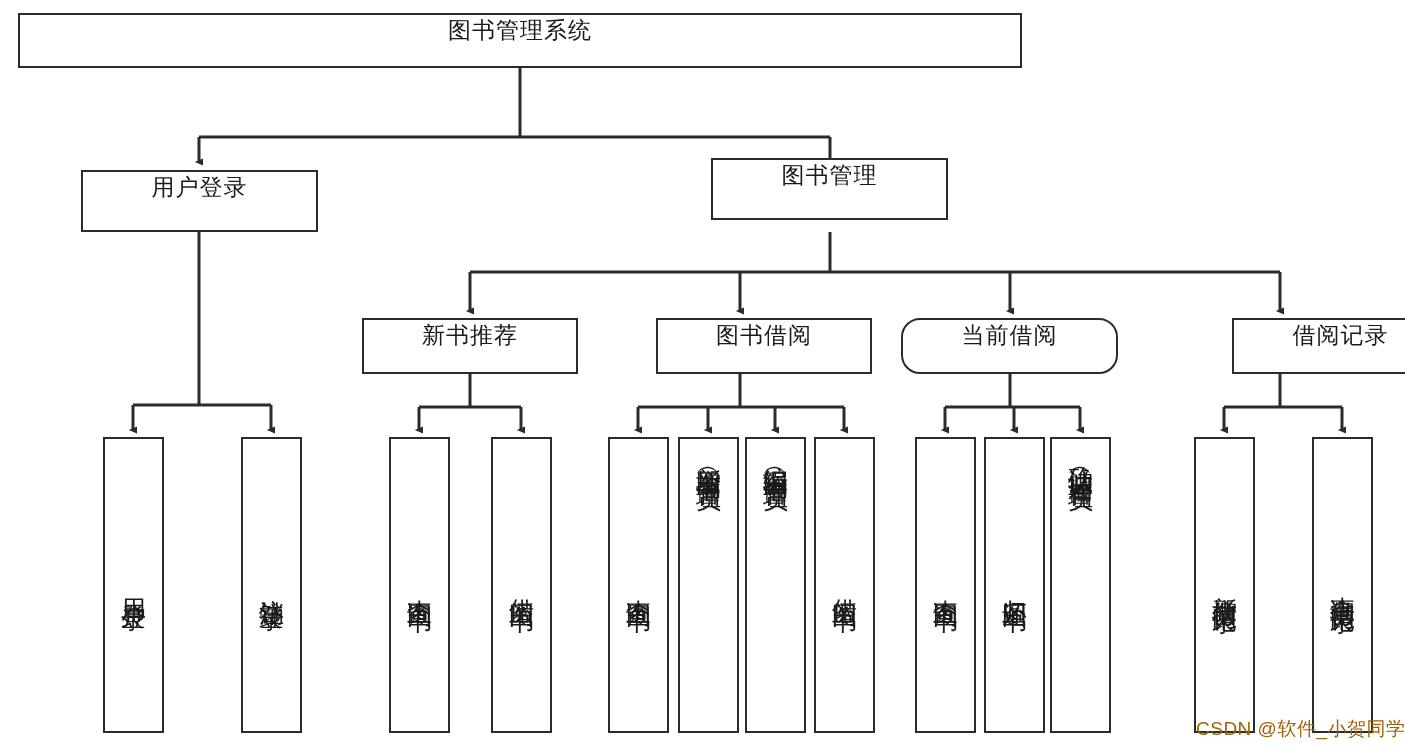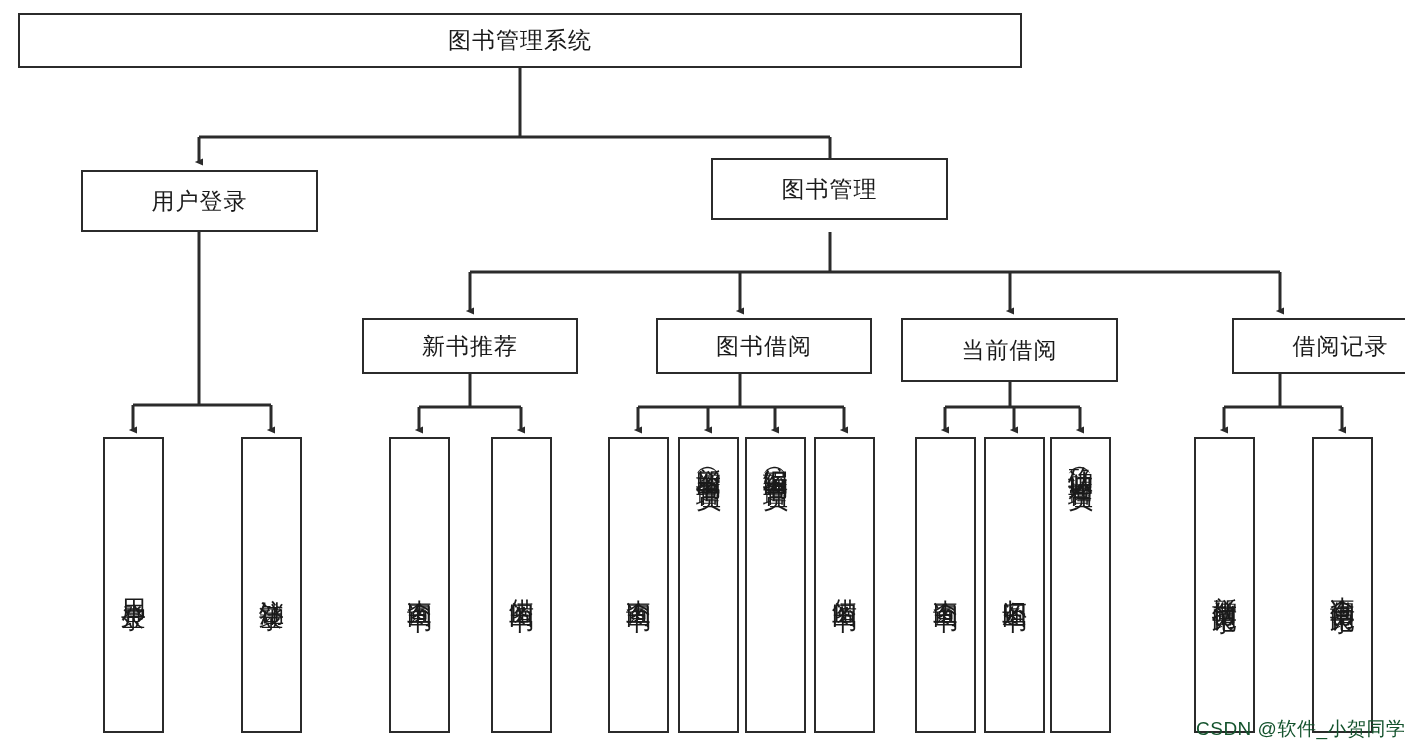--- a/index.html
+++ b/index.html
@@ -24,21 +24,20 @@
     width: 1405px;
     height: 747px;
     pointer-events: none;
   }
   .node {
     position: absolute;
     box-sizing: border-box;
     background: #ffffff;
     border: 2px solid #2b2b2b;
     display: flex;
-    align-items: center;
     justify-content: center;
     color: #1a1a1a;
   }
   .node.horiz {
     font-size: 23px;
     letter-spacing: 1px;
   }
   .node.vert {
     align-items: flex-start;
     justify-content: center;
@@ -51,21 +50,21 @@
     line-height: 1.08;
     letter-spacing: 3px;
     white-space: nowrap;
   }
   .node.vert.centered {
     align-items: center;
     padding-top: 0;
   }
   .watermark {
     position: absolute;
-    color: #14532d;
+    color: #a16207;
     font-size: 19px;
     letter-spacing: 0.5px;
     white-space: nowrap;
     user-select: none;
   }
 </style>
 </head>
 <body>
 
 <div id="canvas">
@@ -130,21 +129,21 @@
   <div class="node horiz" style="left:711px; top:158px; width:237px; height:62px;">
     <span>图书管理</span>
   </div>
 
   <div class="node horiz" style="left:362px; top:318px; width:216px; height:56px;">
     <span>新书推荐</span>
   </div>
   <div class="node horiz" style="left:656px; top:318px; width:216px; height:56px;">
     <span>图书借阅</span>
   </div>
-  <div class="node horiz" style="left:901px; top:318px; width:217px; height:64px;">
+  <div class="node horiz" style="left:901px; top:318px; width:217px; height:56px;border-radius:19px;">
     <span>当前借阅</span>
   </div>
   <div class="node horiz" style="left:1232px; top:318px; width:217px; height:56px;">
     <span>借阅记录</span>
   </div>
 
   <div class="node vert centered" style="left:103px; top:437px; width:61px; height:296px;">
     <span class="vlabel">用户登录</span>
   </div>
   <div class="node vert centered" style="left:241px; top:437px; width:61px; height:296px;">

